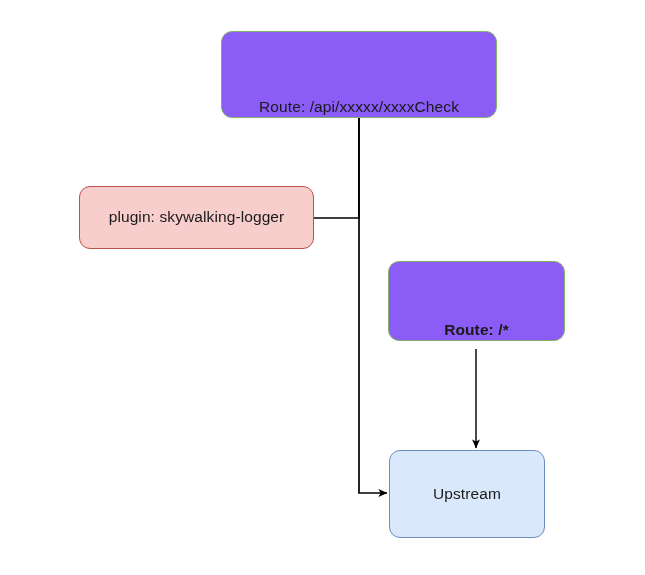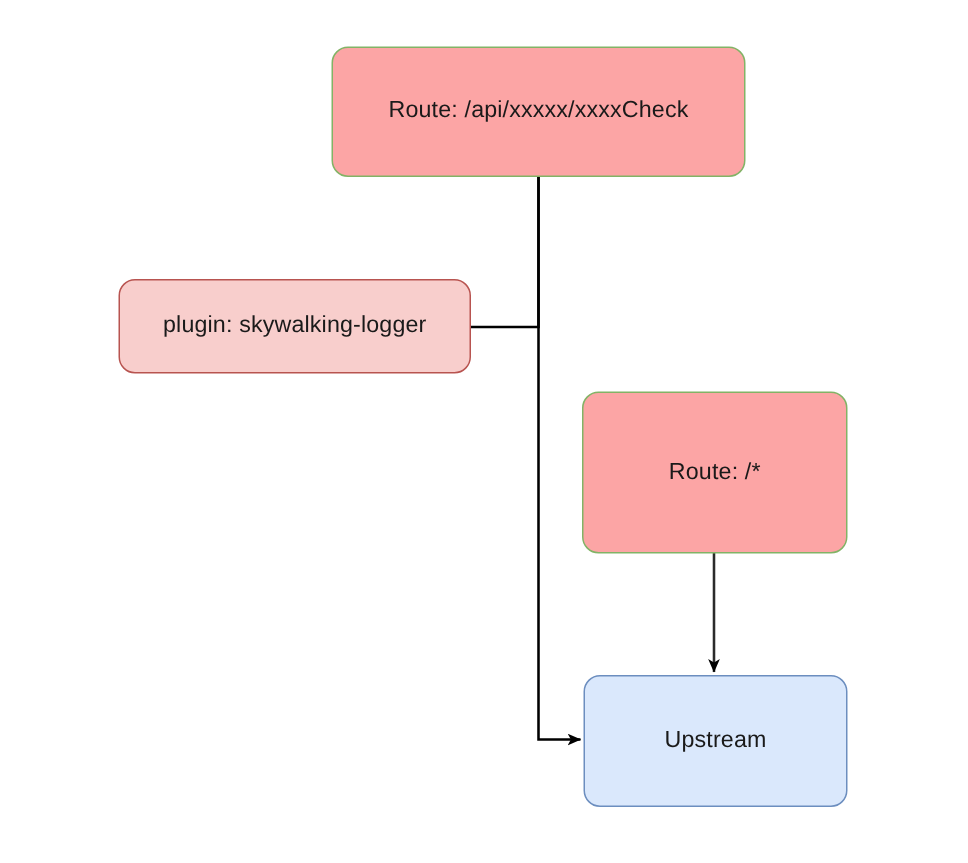--- a/index.html
+++ b/index.html
@@ -32,22 +32,23 @@
     align-items: center;
     justify-content: center;
     text-align: center;
     font-size: 15.5px;
     color: #1a1a1a;
     line-height: 1.2;
     letter-spacing: 0.1px;
     z-index: 2;
   }
   .node-green {
-    background: #fca5a5;
+    background: #8b5cf6;
     border-color: #82b366;
+    align-items: flex-end;
   }
   .node-pink {
     background: #f8cecc;
     border-color: #b85450;
     margin-left: 23px;
   }
   .node-blue {
     background: #dae8fc;
     border-color: #6c8ebf;
   }
@@ -85,21 +86,21 @@
   </svg>
 
   <div class="node node-green" style="left:221px; top:31px; width:276px; height:87px;">
     <span class="node-label">Route: /api/xxxxx/xxxxCheck</span>
   </div>
 
   <div class="node node-pink" style="left:56px; top:186px; width:235px; height:63px;">
     <span class="node-label">plugin: skywalking-logger</span>
   </div>
 
-  <div class="node node-green" style="left:388px; top:261px; width:177px; height:108px;">
+  <div class="node node-green" style="left:388px; top:261px; width:177px; height:80px;font-weight:bold;">
     <span class="node-label">Route: /*</span>
   </div>
 
-  <div class="node node-blue" style="left:389px; top:450px; width:176px; height:88px;">
+  <div class="node node-blue" style="left:389px; top:450px; width:156px; height:88px;">
     <span class="node-label">Upstream</span>
   </div>
 
 </div>
 
 </body></html>

